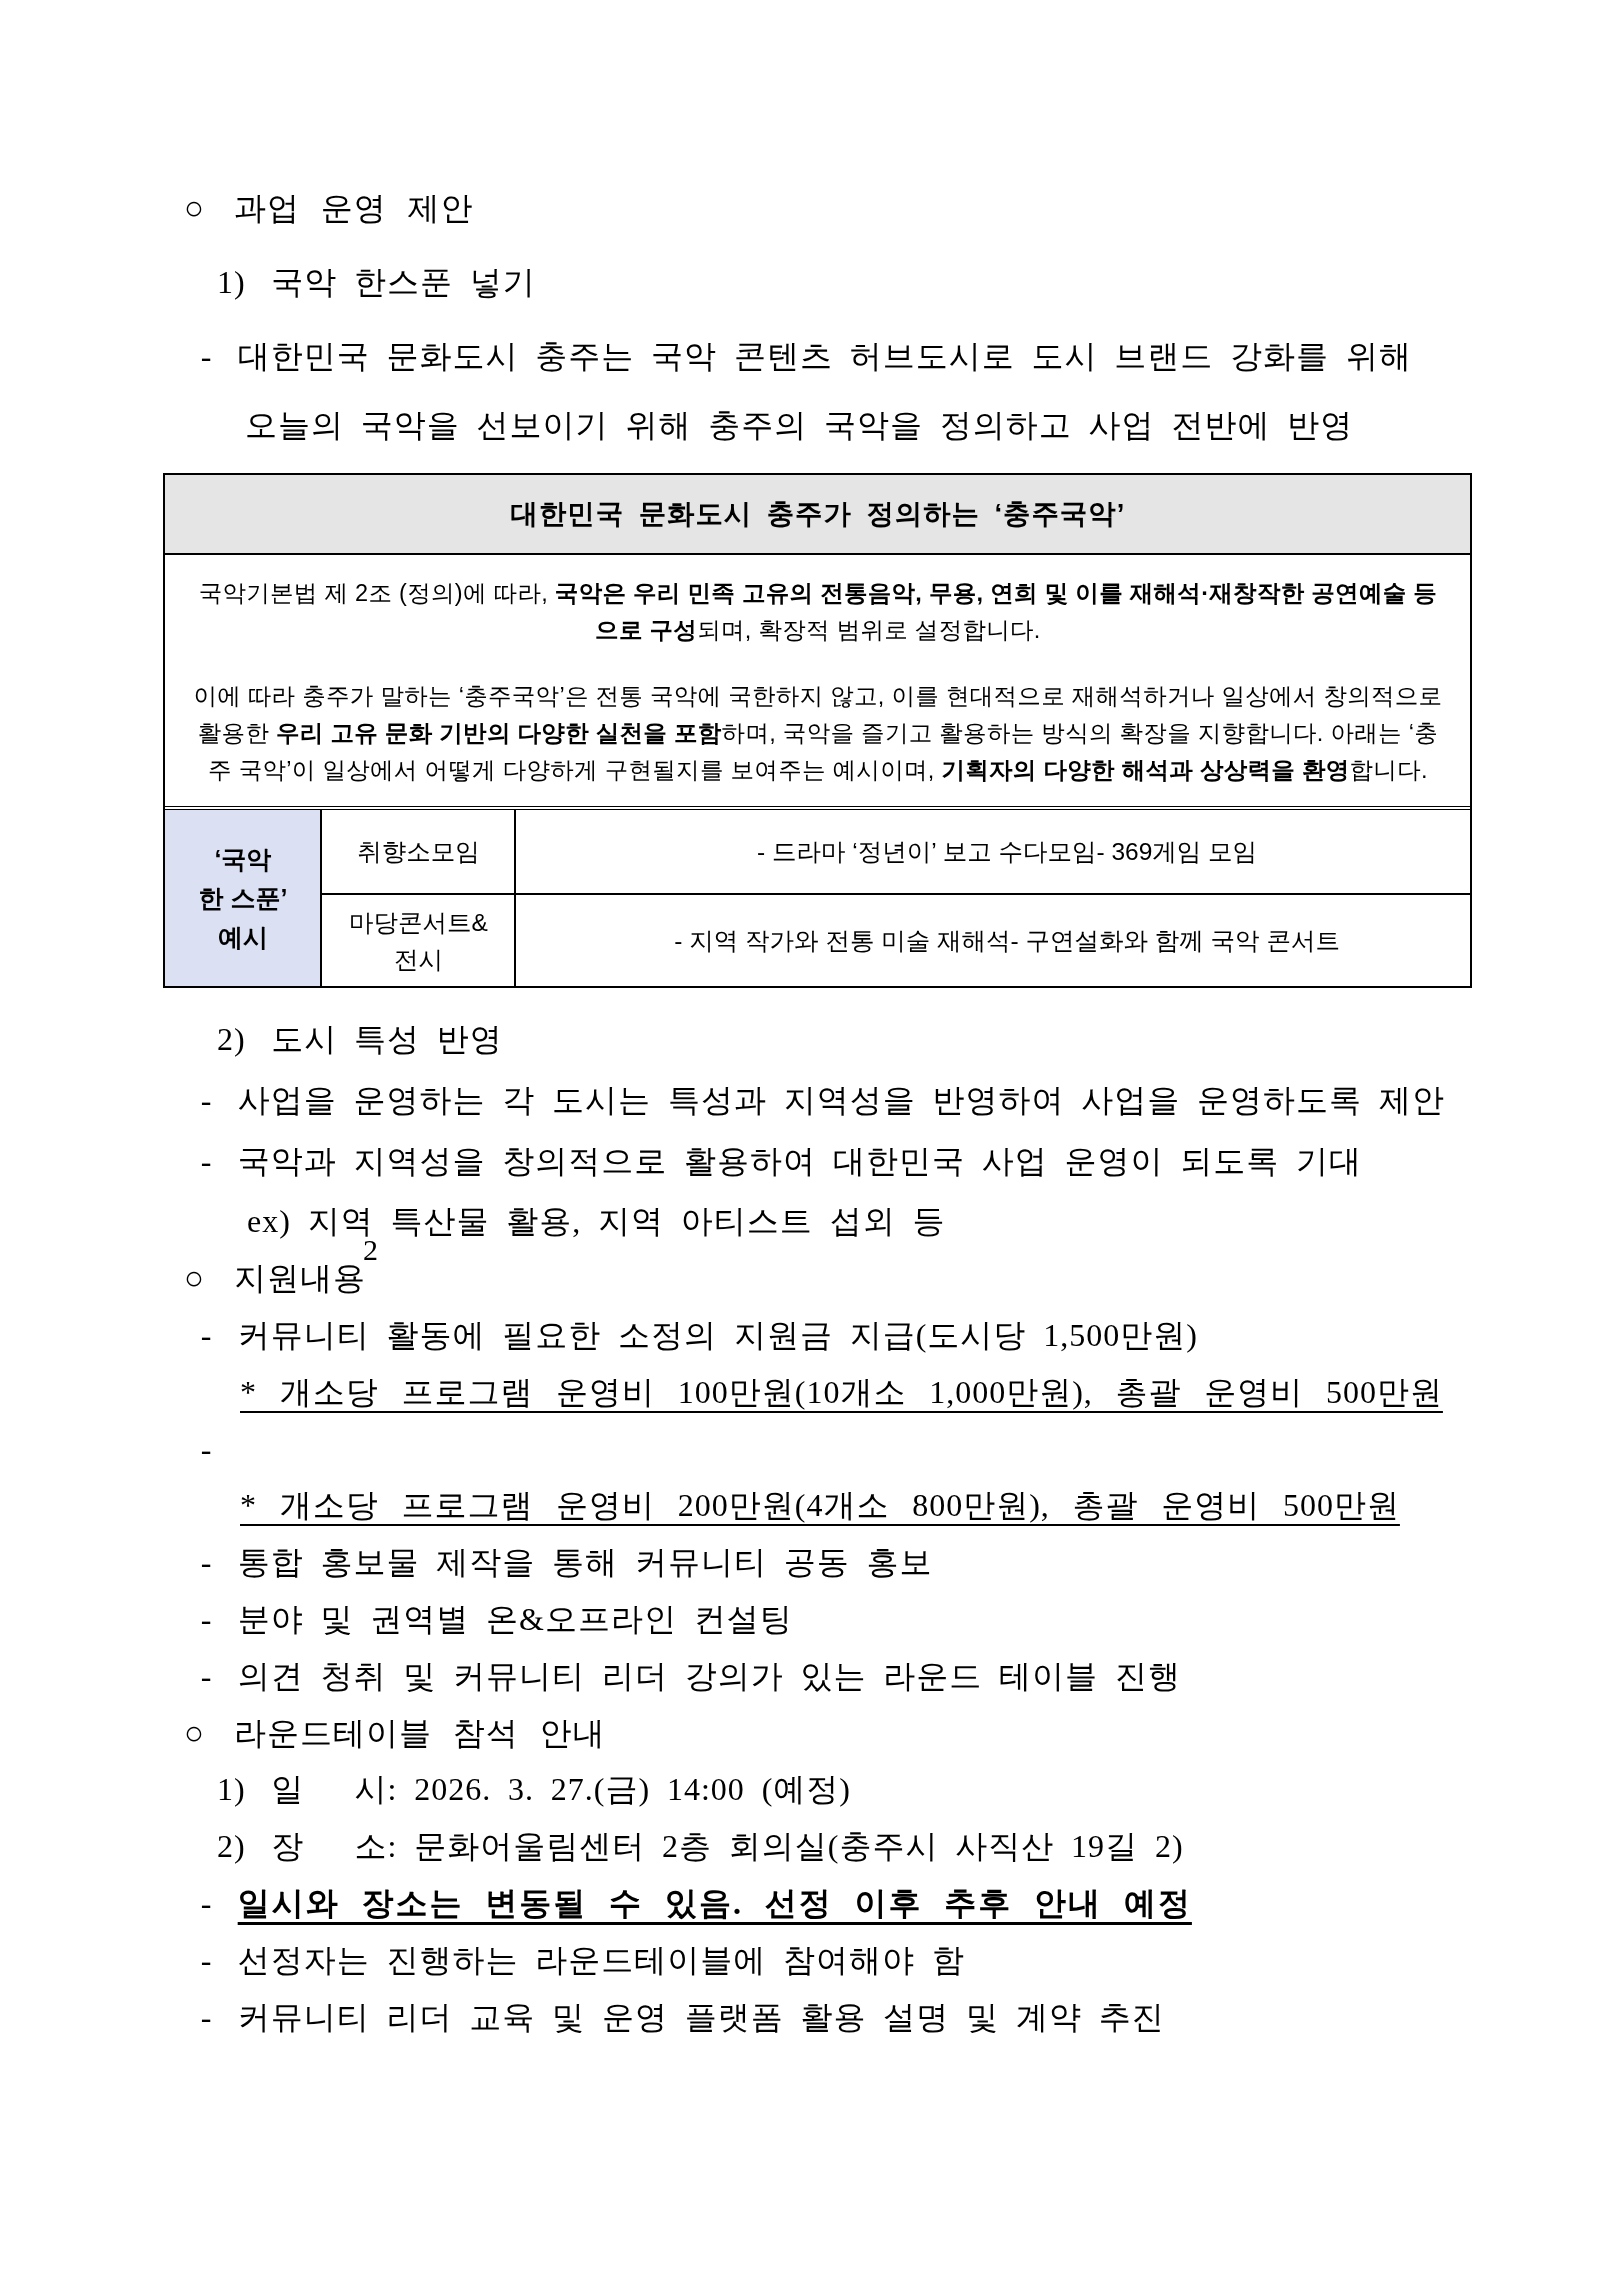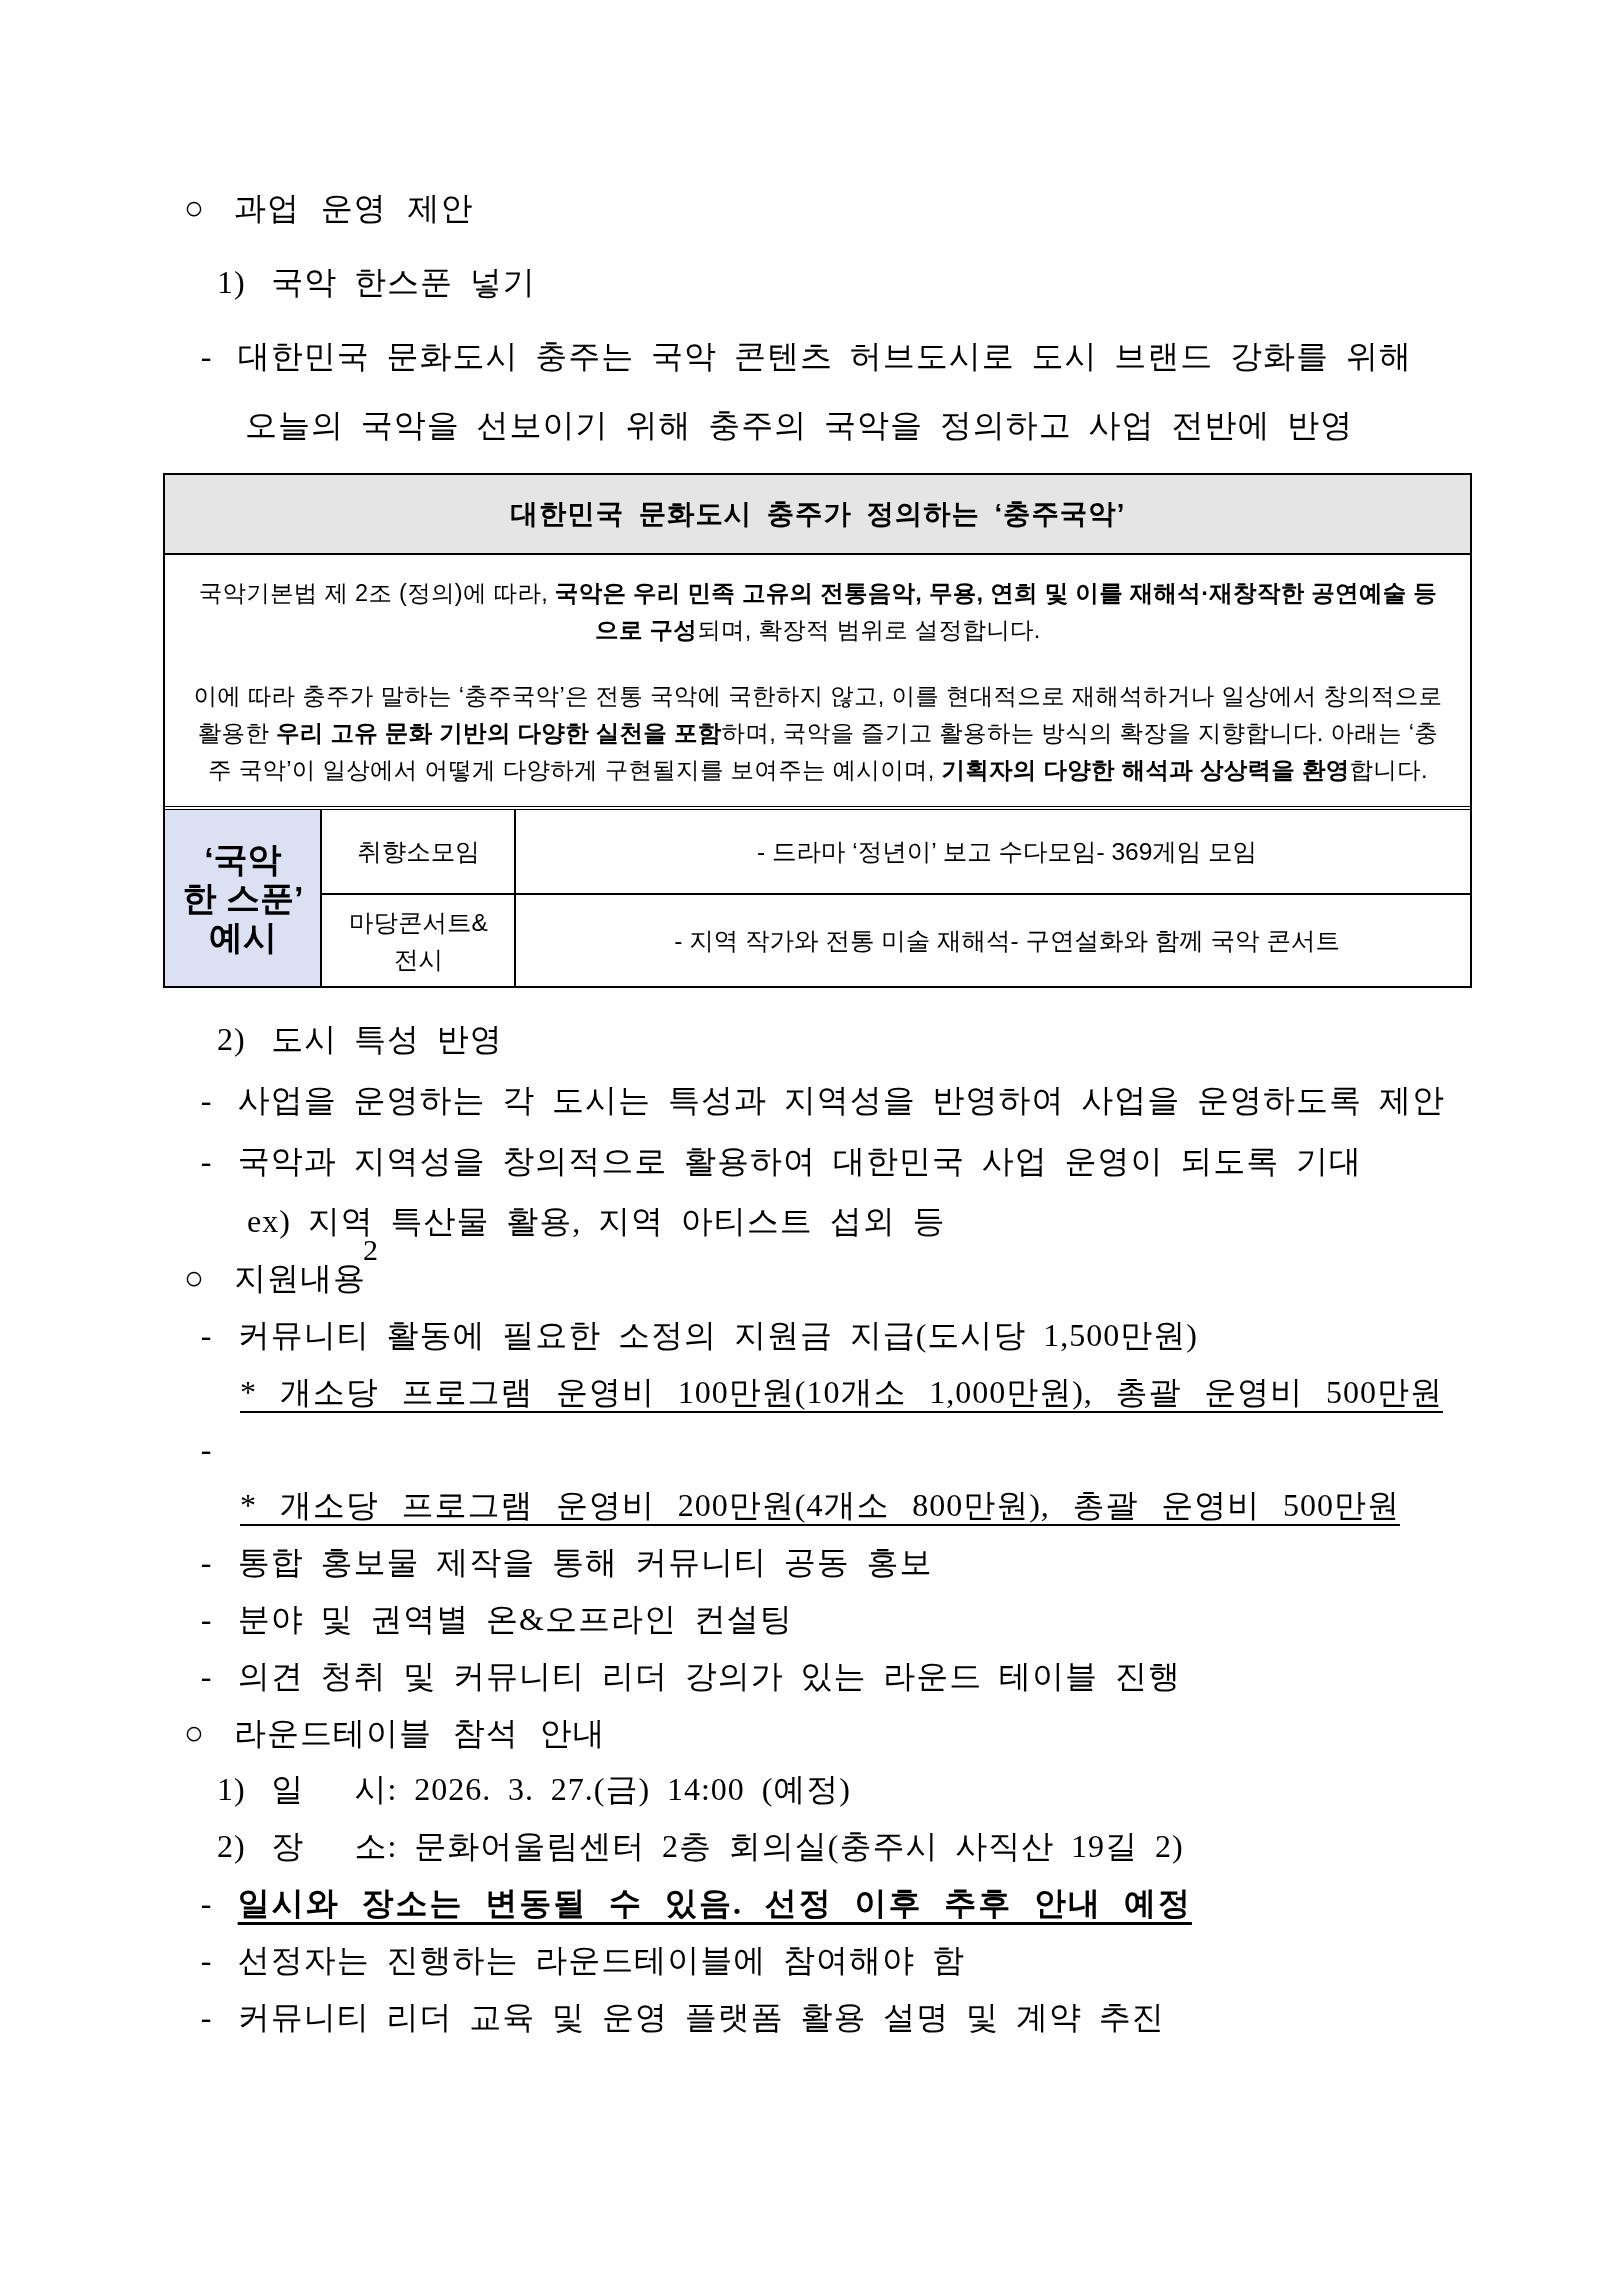--- a/index.html
+++ b/index.html
@@ -63,21 +63,21 @@
     display:grid;
     grid-template-columns:157px 194px 1fr;
     border-top:4.9px double #000;
   }
   .ib-cell{display:flex;align-items:center;justify-content:center;font-size:24.5px;line-height:37px;}
   .cell-span{
     grid-row:1 / 3;grid-column:1;
     background:#dbe1f2;
     border-right:2px solid #000;
     font-weight:bold;
-    font-size:34px;line-height:39px;
+    font-size:25px;line-height:39px;
     flex-direction:column;
     padding:8px 0;
   }
   .cell-cat{border-right:2px solid #000;text-align:center;flex-direction:column;justify-content:center;}
   .r1{grid-row:1;border-bottom:2px solid #000;}
   .r2{grid-row:2;}
   .c2{grid-column:2;}
   .c3{grid-column:3;justify-content:flex-start;align-items:center;}
   .cell-items{padding:11.8px 0 11.8px 27.4px;display:flex;flex-direction:row;justify-content:center;width:100%;box-sizing:border-box;}
   .cell-items .it{line-height:39px;}

